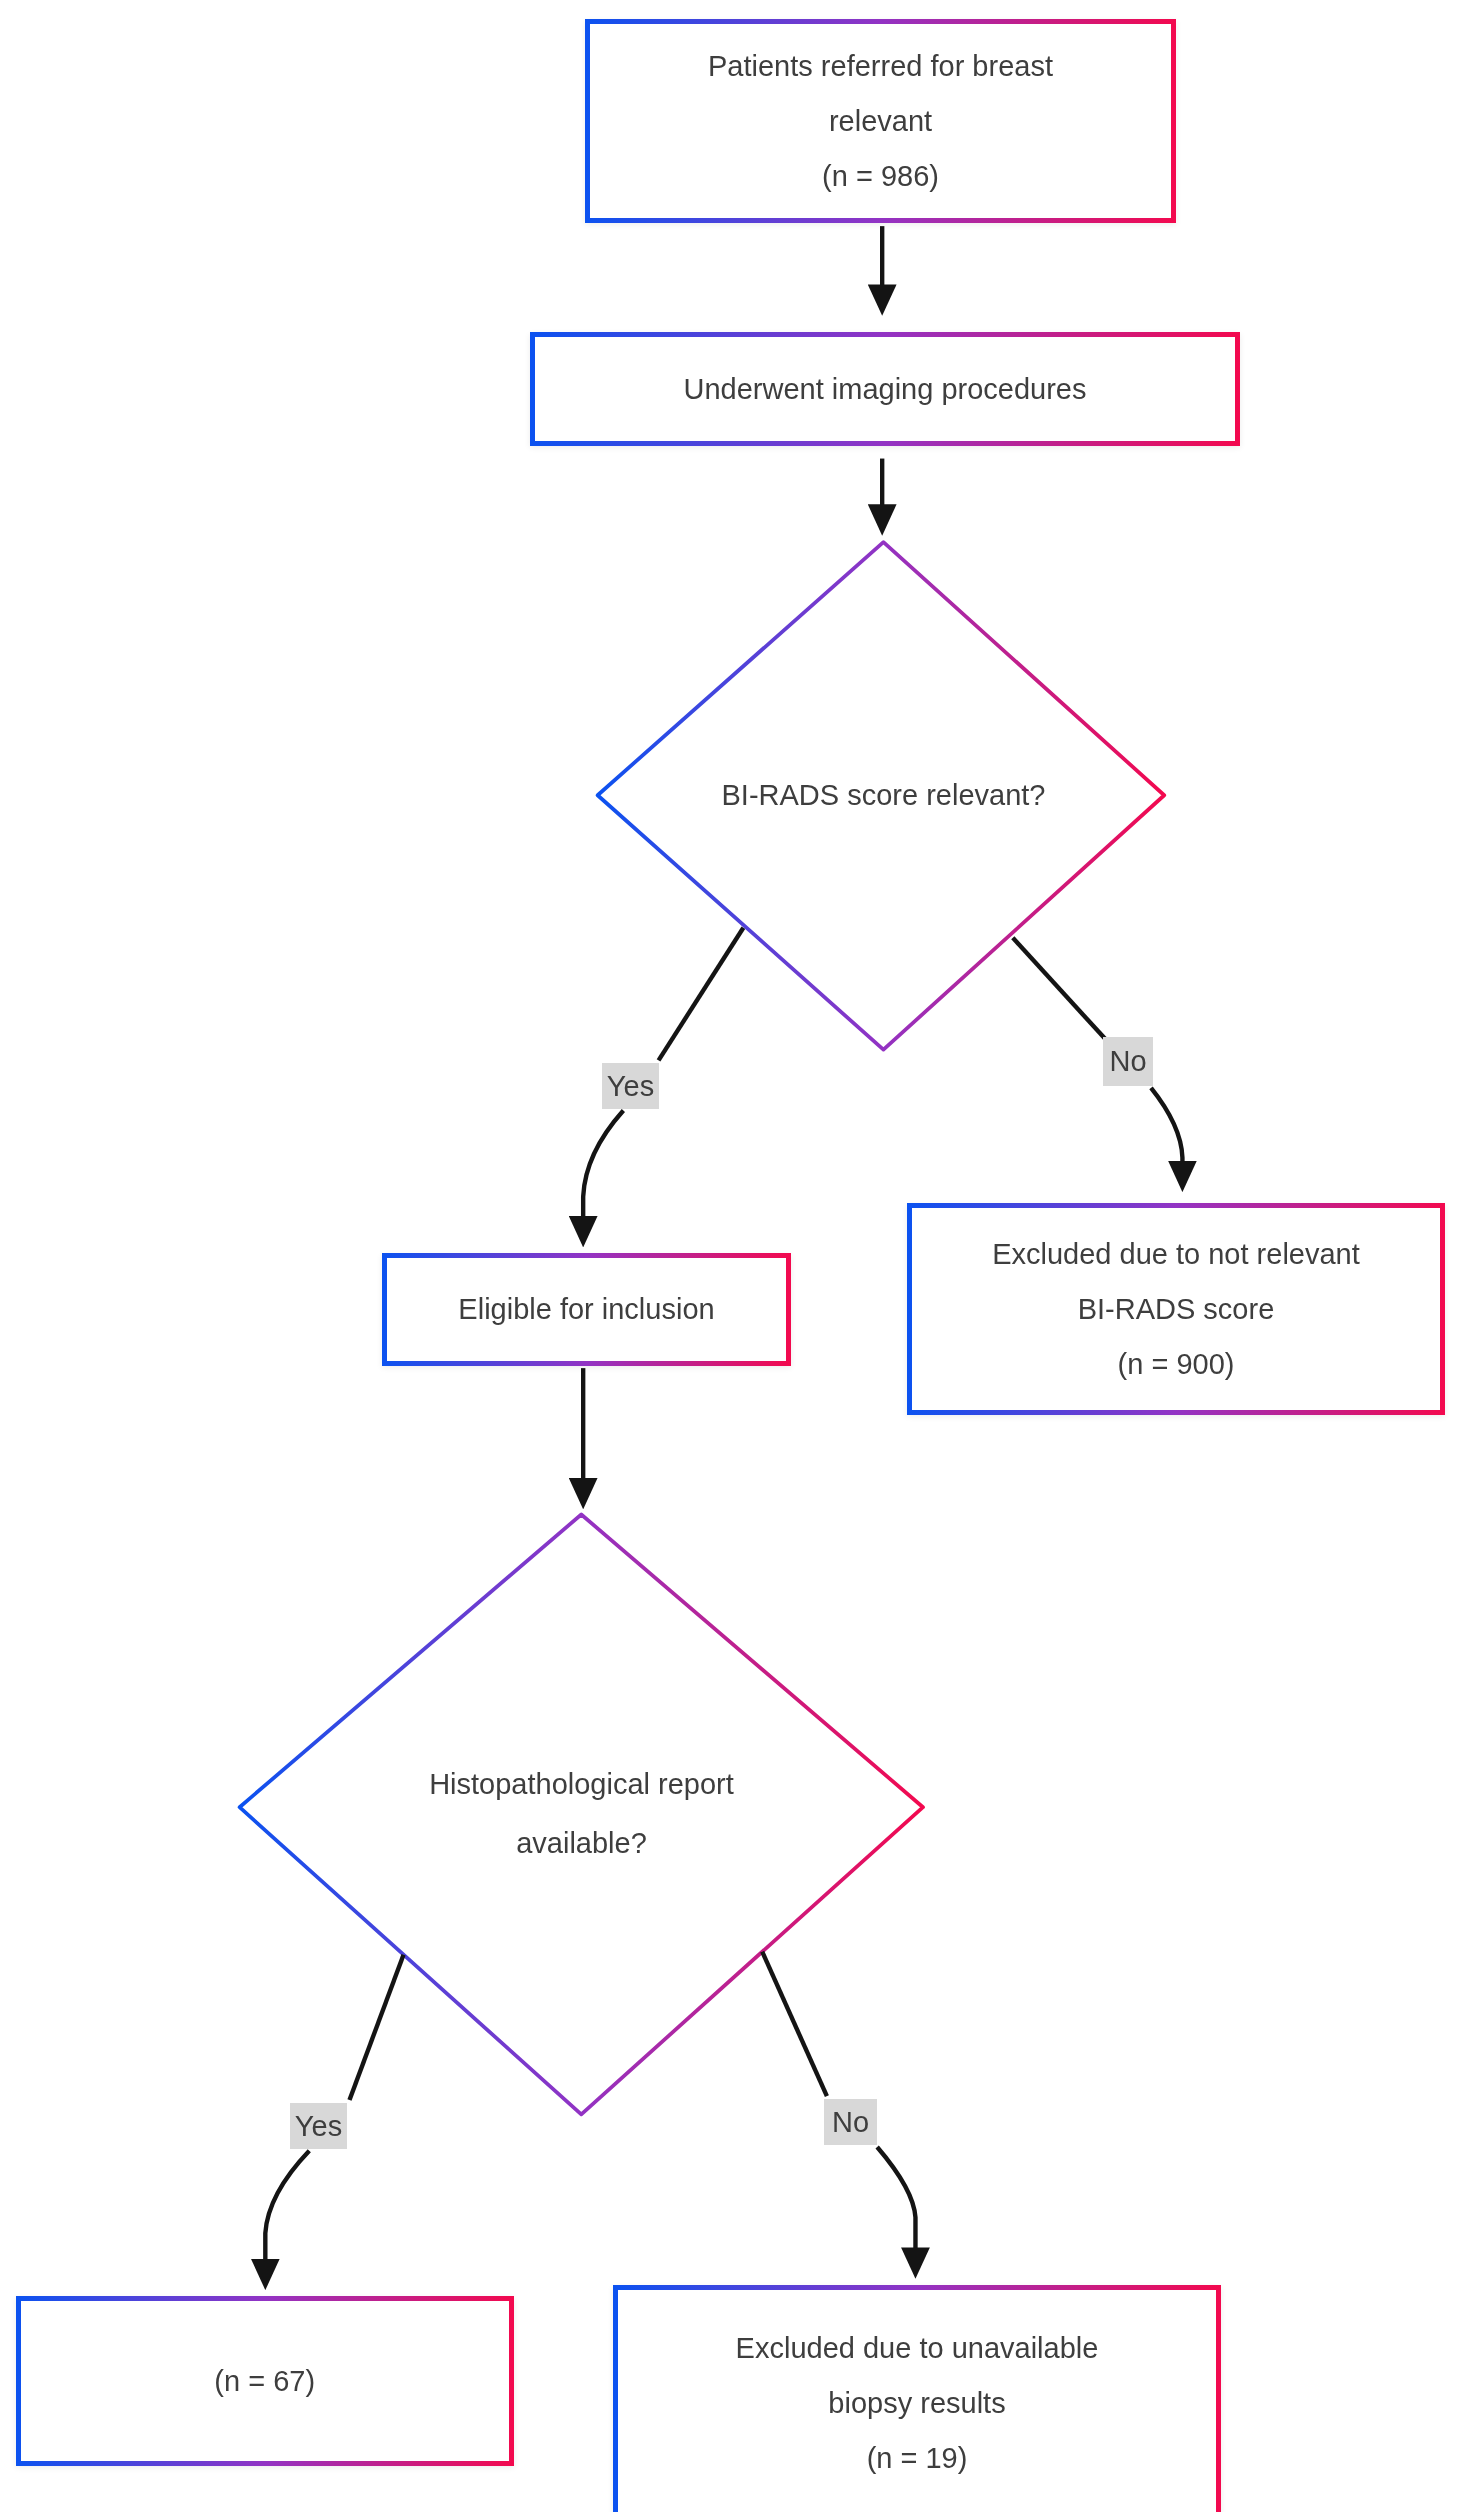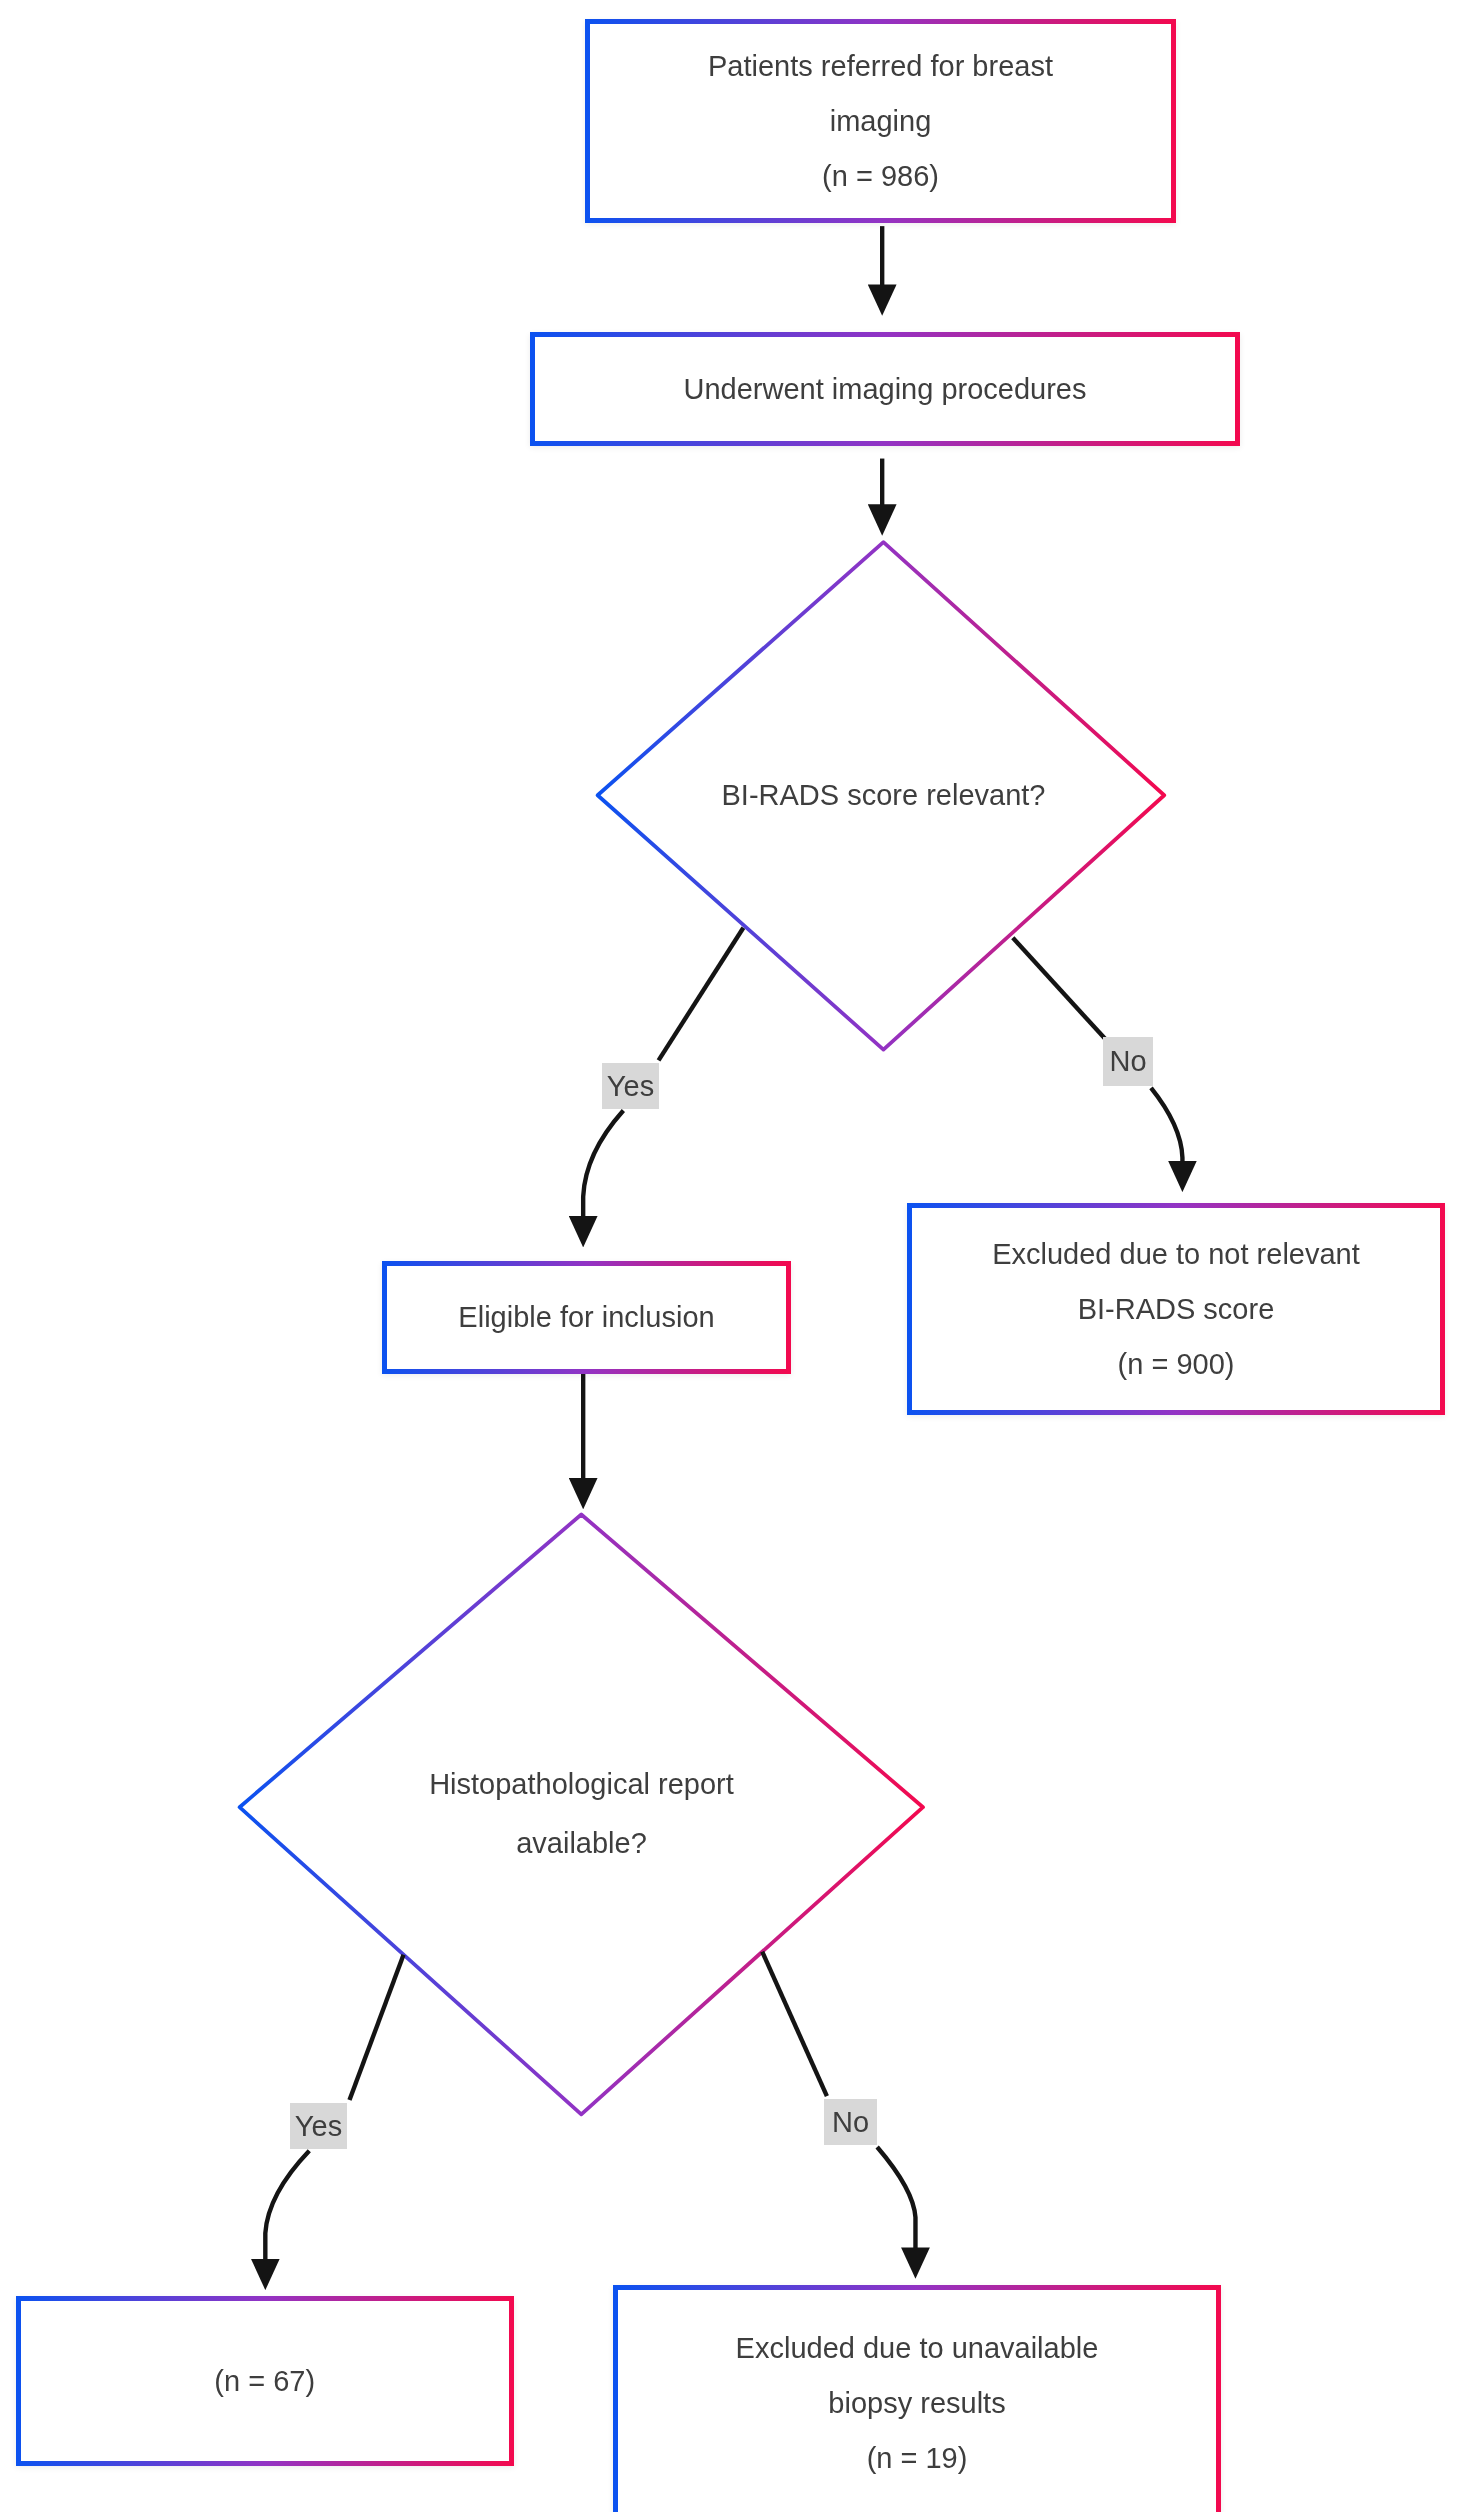--- a/index.html
+++ b/index.html
@@ -98,40 +98,40 @@
     <path class="edge-line" d="M928,2178 L928,2357" marker-end="url(#arrowhead)"></path>
     <path class="edge-line" d="M642,3112 L556,3343"></path>
     <path class="edge-line" d="M492,3424 C450,3468 425,3512 422,3555 L422,3600" marker-end="url(#arrowhead)"></path>
     <path class="edge-line" d="M1213,3107 L1316,3337"></path>
     <path class="edge-line" d="M1396,3418 C1432,3460 1455,3500 1457,3530 L1457,3582" marker-end="url(#arrowhead)"></path>
   </svg>
 
   <div class="gnode" style="left:585px; top:19px; width:591px; height:204px;">
     <div class="gnode-in">
       <div class="node-line">Patients referred for breast</div>
-      <div class="node-line">imaging</div>
+      <div class="node-line">relevant</div>
       <div class="node-line">(n = 986)</div>
     </div>
   </div>
 
   <div class="gnode" style="left:530px; top:332px; width:710px; height:114px;">
     <div class="gnode-in">
       <div class="node-line">Underwent imaging procedures</div>
     </div>
   </div>
 
   <div class="diamond-text" style="left:632px; top:767px; width:503px; height:57px;text-align:right;">
     <div class="node-line">BI-RADS score relevant?</div>
   </div>
 
   <div class="edge-label" style="left:602px; top:1063px; width:57px; height:46px;">Yes</div>
 
   <div class="edge-label" style="left:1103px; top:1037px; width:50px; height:49px;">No</div>
 
-  <div class="gnode" style="left:382px; top:1253px; width:409px; height:113px;margin-top:8px;">
+  <div class="gnode" style="left:382px; top:1253px; width:409px; height:113px;">
     <div class="gnode-in">
       <div class="node-line">Eligible for inclusion</div>
     </div>
   </div>
 
   <div class="gnode" style="left:907px; top:1203px; width:538px; height:212px;">
     <div class="gnode-in">
       <div class="node-line">Excluded due to not relevant</div>
       <div class="node-line">BI-RADS score</div>
       <div class="node-line">(n = 900)</div>

